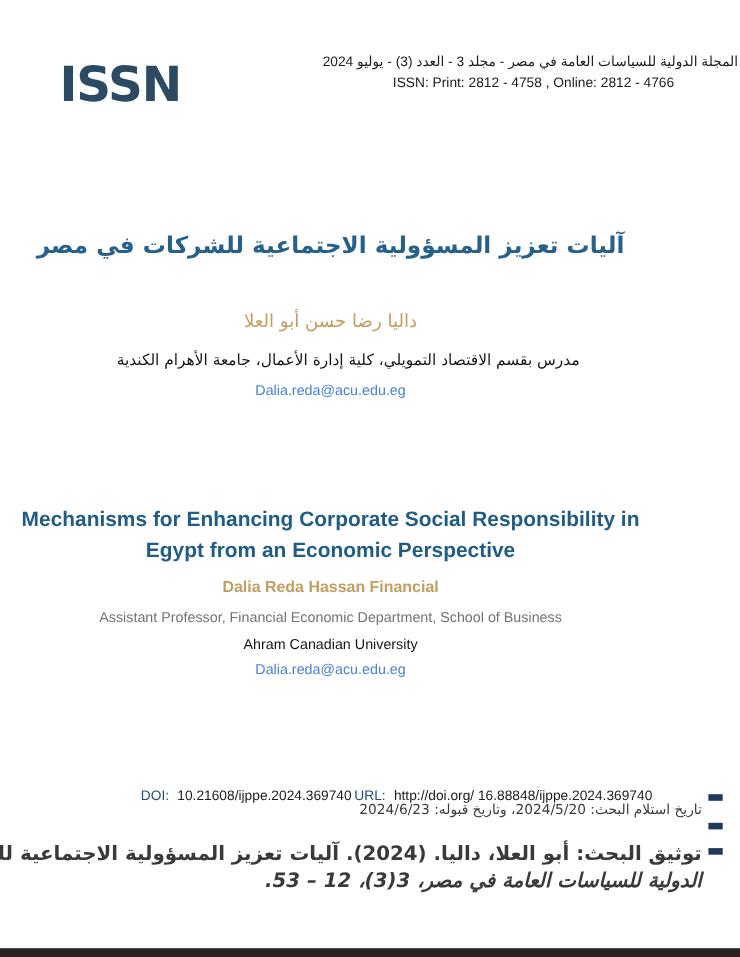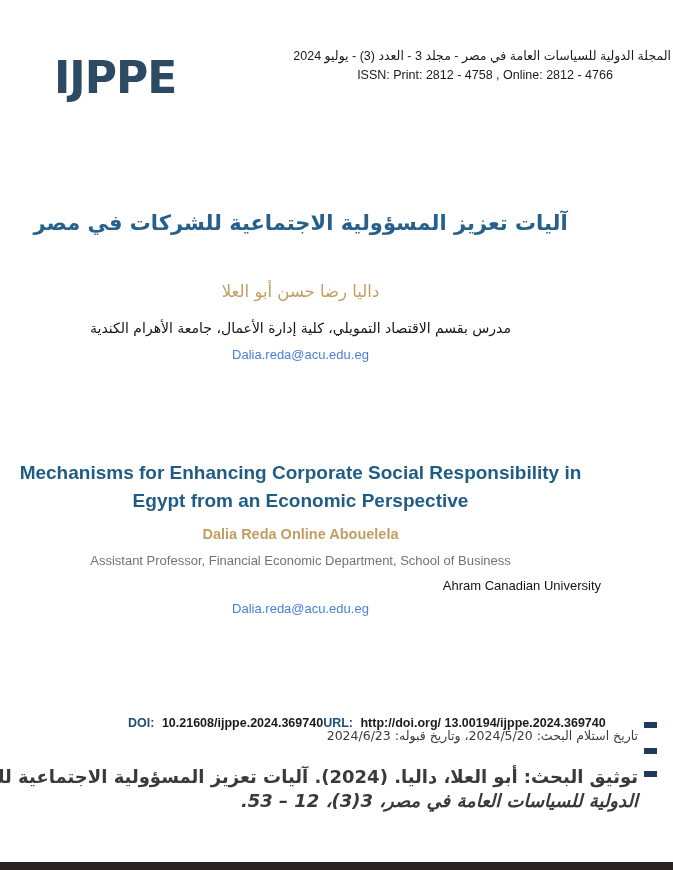--- a/index.html
+++ b/index.html
@@ -50,40 +50,41 @@
   .ar-author{
     top:282px;direction:rtl;
     font-weight:normal;font-size:16.5px;
     color:var(--gold);
     font-family:"DejaVu Sans",sans-serif;
   }
   .ar-affiliation{
     top:320px;direction:rtl;
     font-size:14px;color:#141414;
     font-family:"DejaVu Sans",sans-serif;
+    margin-left:16px;
   }
   .ar-email{top:347px;font-size:13px;color:var(--link-blue);}
   .en-title{
     top:459px;
     font-weight:bold;font-size:19px;line-height:28px;
     color:var(--en-title-blue);
   }
   .en-author{
     top:526px;
     font-weight:bold;font-size:14.5px;
     color:var(--gold);
   }
   .en-affil1{top:553px;font-size:13px;color:#737373;}
-  .en-affil2{top:578px;font-size:13px;color:#141414;text-align:right;}
+  .en-affil2{top:578px;font-size:13px;color:#141414;}
   .en-email{top:601px;font-size:13px;color:var(--link-blue);}
   a.linklike{text-decoration:none;color:inherit;cursor:pointer;}
   .doi-row{
     position:absolute;left:128px;right:80px;top:716px;
     display:flex;justify-content:space-between;align-items:baseline;
-    font-size:12.5px;font-weight:bold;white-space:nowrap;text-align:center;
+    font-size:12.5px;font-weight:normal;white-space:nowrap;text-align:center;
   }
   .doi-label{color:var(--doi-navy);}
   .doi-value{color:var(--doi-link);margin-left:4px;}
   .bullet{
     position:absolute;right:16px;width:13px;height:6px;
     background:var(--bullet-navy);
   }
   .bullet.b1{top:722px;}
   .bullet.b2{top:748px;}
   .bullet.b3{top:771px;}
@@ -106,53 +107,53 @@
   .footer-bar{
     position:absolute;left:0;bottom:0;width:673px;height:8px;
     background:var(--footer-dark);
   }
 </style>
 </head>
 <body>
 
 <div class="page">
 
-  <div class="logo">IJPPE</div>
+  <div class="logo">ISSN</div>
 
   <div class="header-right">
     <div class="ar" dir="rtl">المجلة الدولية للسياسات العامة في مصر - مجلد 3 - العدد (3) - يوليو 2024</div>
     <div>ISSN: Print: 2812 - 4758 , Online: 2812 - 4766</div>
   </div>
 
   <div class="centered ar-title" dir="rtl" style="top:207px">آليات تعزيز المسؤولية الاجتماعية للشركات في مصر</div>
 
   <div class="centered ar-author" dir="rtl">داليا رضا حسن أبو العلا</div>
   <div class="centered ar-affiliation" dir="rtl">مدرس بقسم الاقتصاد التمويلي، كلية إدارة الأعمال، جامعة الأهرام الكندية</div>
   <div class="centered ar-email">
     <a class="linklike">Dalia.reda@acu.edu.eg</a>
   </div>
 
   <div class="centered en-title" style="top:459px">Mechanisms for Enhancing Corporate Social Responsibility in</div>
   <div class="centered en-title" style="top:487px">Egypt from an Economic Perspective</div>
 
-  <div class="centered en-author">Dalia Reda Online Abouelela</div>
+  <div class="centered en-author">Dalia Reda Hassan Financial</div>
   <div class="centered en-affil1">Assistant Professor, Financial Economic Department, School of Business</div>
   <div class="centered en-affil2">Ahram Canadian University</div>
   <div class="centered en-email">
     <a class="linklike">Dalia.reda@acu.edu.eg</a>
   </div>
 
   <div class="doi-row">
     <span>
       <span class="doi-label">DOI:</span>
       <a class="linklike doi-value">10.21608/ijppe.2024.369740</a>
     </span>
     <span>
       <span class="doi-label">URL:</span>
-      <a class="linklike doi-value">http://doi.org/ 13.00194/ijppe.2024.369740</a>
+      <a class="linklike doi-value">http://doi.org/ 16.88848/ijppe.2024.369740</a>
     </span>
   </div>
   <div class="bullet b1"></div>
 
   <div class="dates-row">تاريخ استلام البحث: 2024/5/20، وتاريخ قبوله: 2024/6/23</div>
   <div class="bullet b2"></div>
 
   <div class="citation">
     <div class="line"><span>توثيق البحث: أبو العلا، داليا. (2024). آليات تعزيز المسؤولية الاجتماعية للشركات في مصر من المنظور الاقتصادي. </span><span class="italic">المجلة</span></div>
     <div class="line line2 italic">الدولية للسياسات العامة في مصر، 3(3)، 12 – 53.</div>

